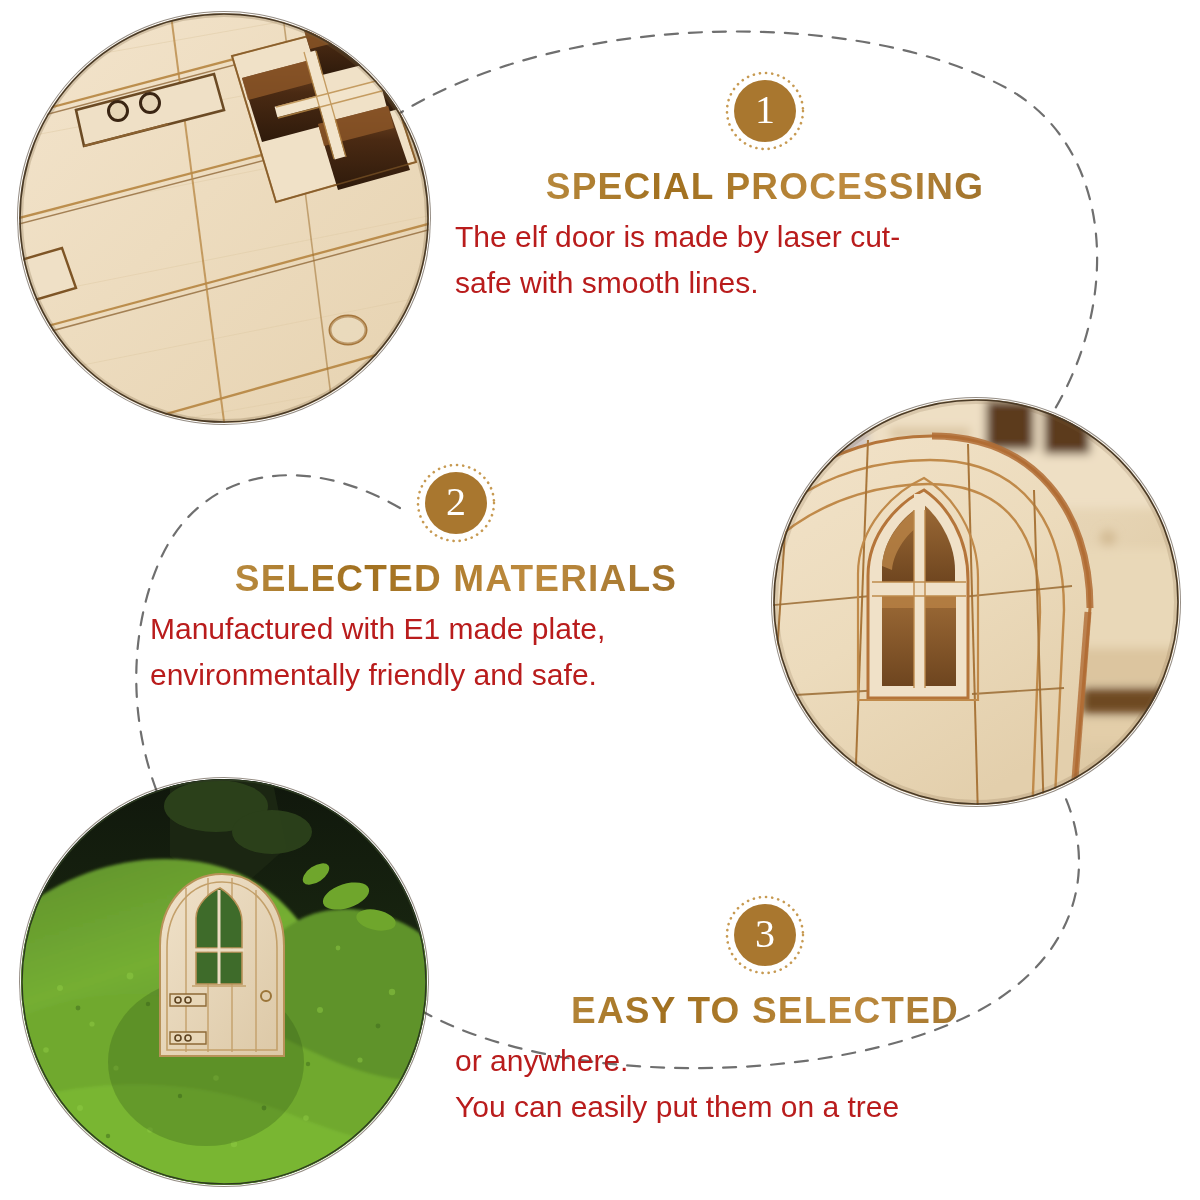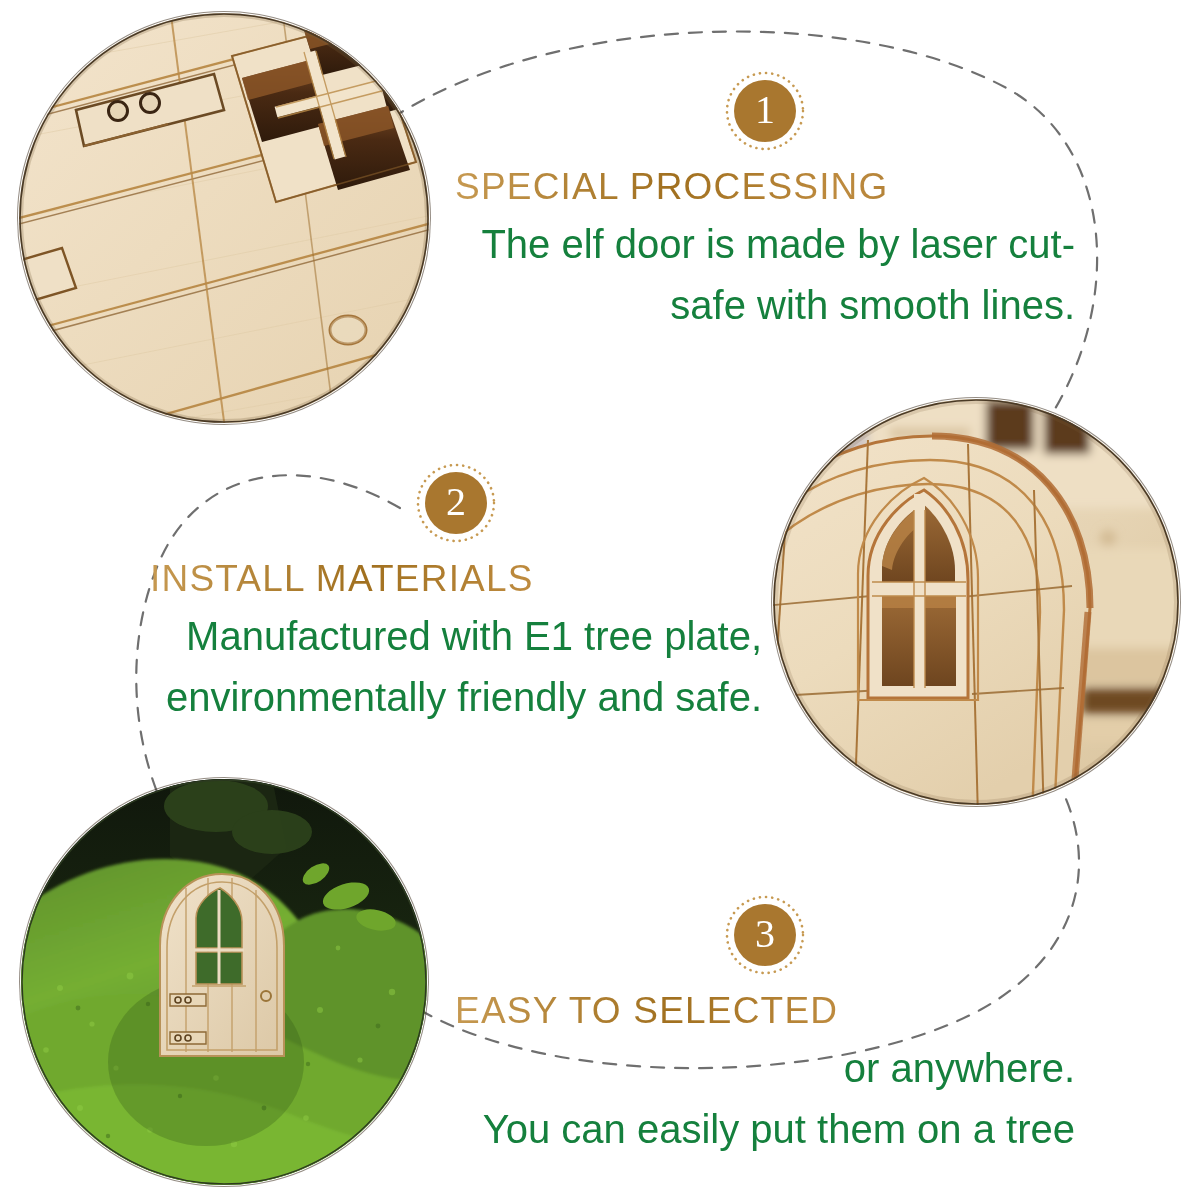--- a/index.html
+++ b/index.html
@@ -31,39 +31,39 @@
   .badge-wrap svg{position:absolute;left:0;top:0;}
   .badge-num{
     position:absolute;left:0;top:0;width:82px;height:82px;
     display:flex;align-items:center;justify-content:center;
     font-family:"Liberation Serif", serif;
     font-size:40px;color:#ffffff;line-height:1;
     padding-bottom:2px;box-sizing:border-box;
   }
   .headline{
     font-family:"Liberation Sans", sans-serif;
-    font-weight:400;
+    font-weight:700;
     font-size:37px;
     letter-spacing:1.2px;
     color:#A9772F;
     background:linear-gradient(100deg,#C79A52 0%,#A1701F 35%,#BE8B3F 62%,#8E6420 100%);
     -webkit-background-clip:text;
     background-clip:text;
     -webkit-text-fill-color:transparent;
-    text-align:left;
+    text-align:center;
     white-space:nowrap;
     margin:14px 0 6px 0;
   }
   .body-line{
     font-family:"Liberation Sans", sans-serif;
     font-weight:400;
-    font-size:40px;
-    color:#15803d;
+    font-size:30px;
+    color:#b91c1c;
     line-height:1.52;
-    text-align:right;
+    text-align:left;
     white-space:nowrap;
   }
   .body-text{display:block;}
 </style>
 </head>
 <body>
 
 <div class="stage">
 
   <svg class="connectors" viewBox="0 0 1200 1200">
@@ -402,23 +402,23 @@
   </div>
 
   <div class="block" style="left:150px;top:462px;width:612px;">
     <div class="badge-wrap">
       <svg width="82" height="82" viewBox="0 0 82 82">
         <circle cx="41" cy="41" r="38" fill="none" stroke="#C79A52" stroke-width="2.6" stroke-dasharray="0.1 6.1" stroke-linecap="round"></circle>
         <circle cx="41" cy="41" r="31" fill="#A9772F"></circle>
       </svg>
       <div class="badge-num">2</div>
     </div>
-    <div class="headline">INSTALL MATERIALS</div>
+    <div class="headline">SELECTED MATERIALS</div>
     <div class="body-text">
-      <div class="body-line">Manufactured with E1 tree plate,</div>
+      <div class="body-line">Manufactured with E1 made plate,</div>
       <div class="body-line">environmentally friendly and safe.</div>
     </div>
   </div>
 
   <div class="block" style="left:455px;top:894px;width:620px;">
     <div class="badge-wrap">
       <svg width="82" height="82" viewBox="0 0 82 82">
         <circle cx="41" cy="41" r="38" fill="none" stroke="#C79A52" stroke-width="2.6" stroke-dasharray="0.1 6.1" stroke-linecap="round"></circle>
         <circle cx="41" cy="41" r="31" fill="#A9772F"></circle>
       </svg>

